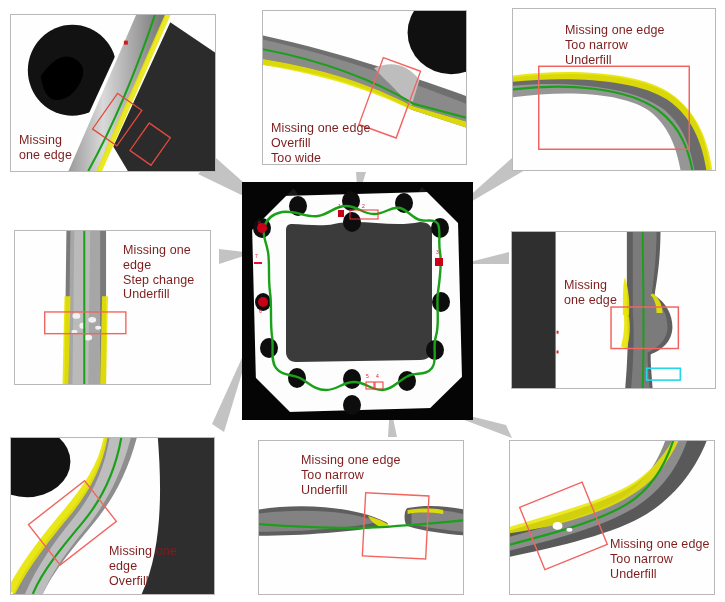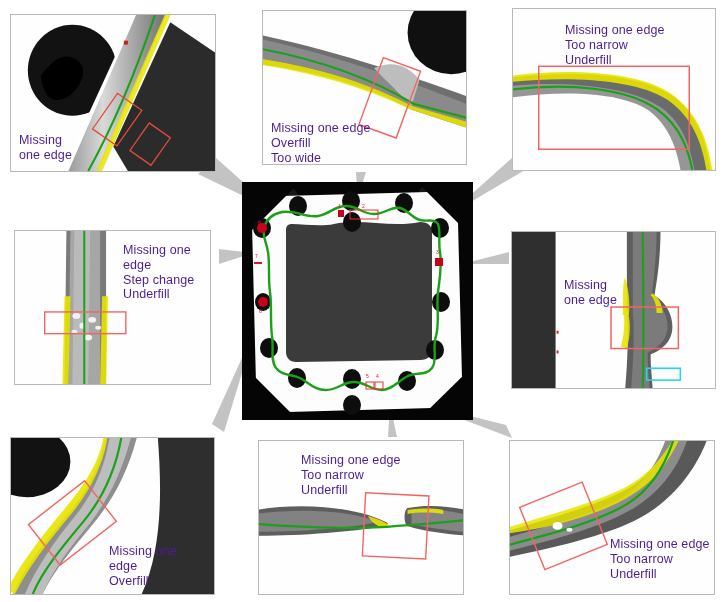--- a/index.html
+++ b/index.html
@@ -9,21 +9,21 @@
   #stage{position:absolute;left:0;top:0;width:725px;height:602px;background:#fff;}
 
   
   #connectors{position:absolute;left:0;top:0;width:725px;height:602px;}
 
   
   .panel{position:absolute;background:#ffffff;border:1px solid #b8b8b8;
          box-sizing:border-box;overflow:hidden;}
   .panel .img{position:absolute;left:0;top:0;width:100%;height:100%;}
   .cap{position:absolute;z-index:6;font-size:12.5px;line-height:1.18;
-       color:#4c1d95;white-space:pre;letter-spacing:.1px;}
+       color:#7f1d1d;white-space:pre;letter-spacing:.1px;}
 
   
   #center{position:absolute;left:242px;top:182px;width:231px;height:238px;
           background:#000;overflow:hidden;}
 
   .mk{position:absolute;z-index:9;font-size:5px;color:#e8102a;
       font-family:"Liberation Sans", sans-serif;line-height:1;}
   .mkbox{position:absolute;z-index:9;border:1px solid #ef3030;}
 </style>
 </head>

